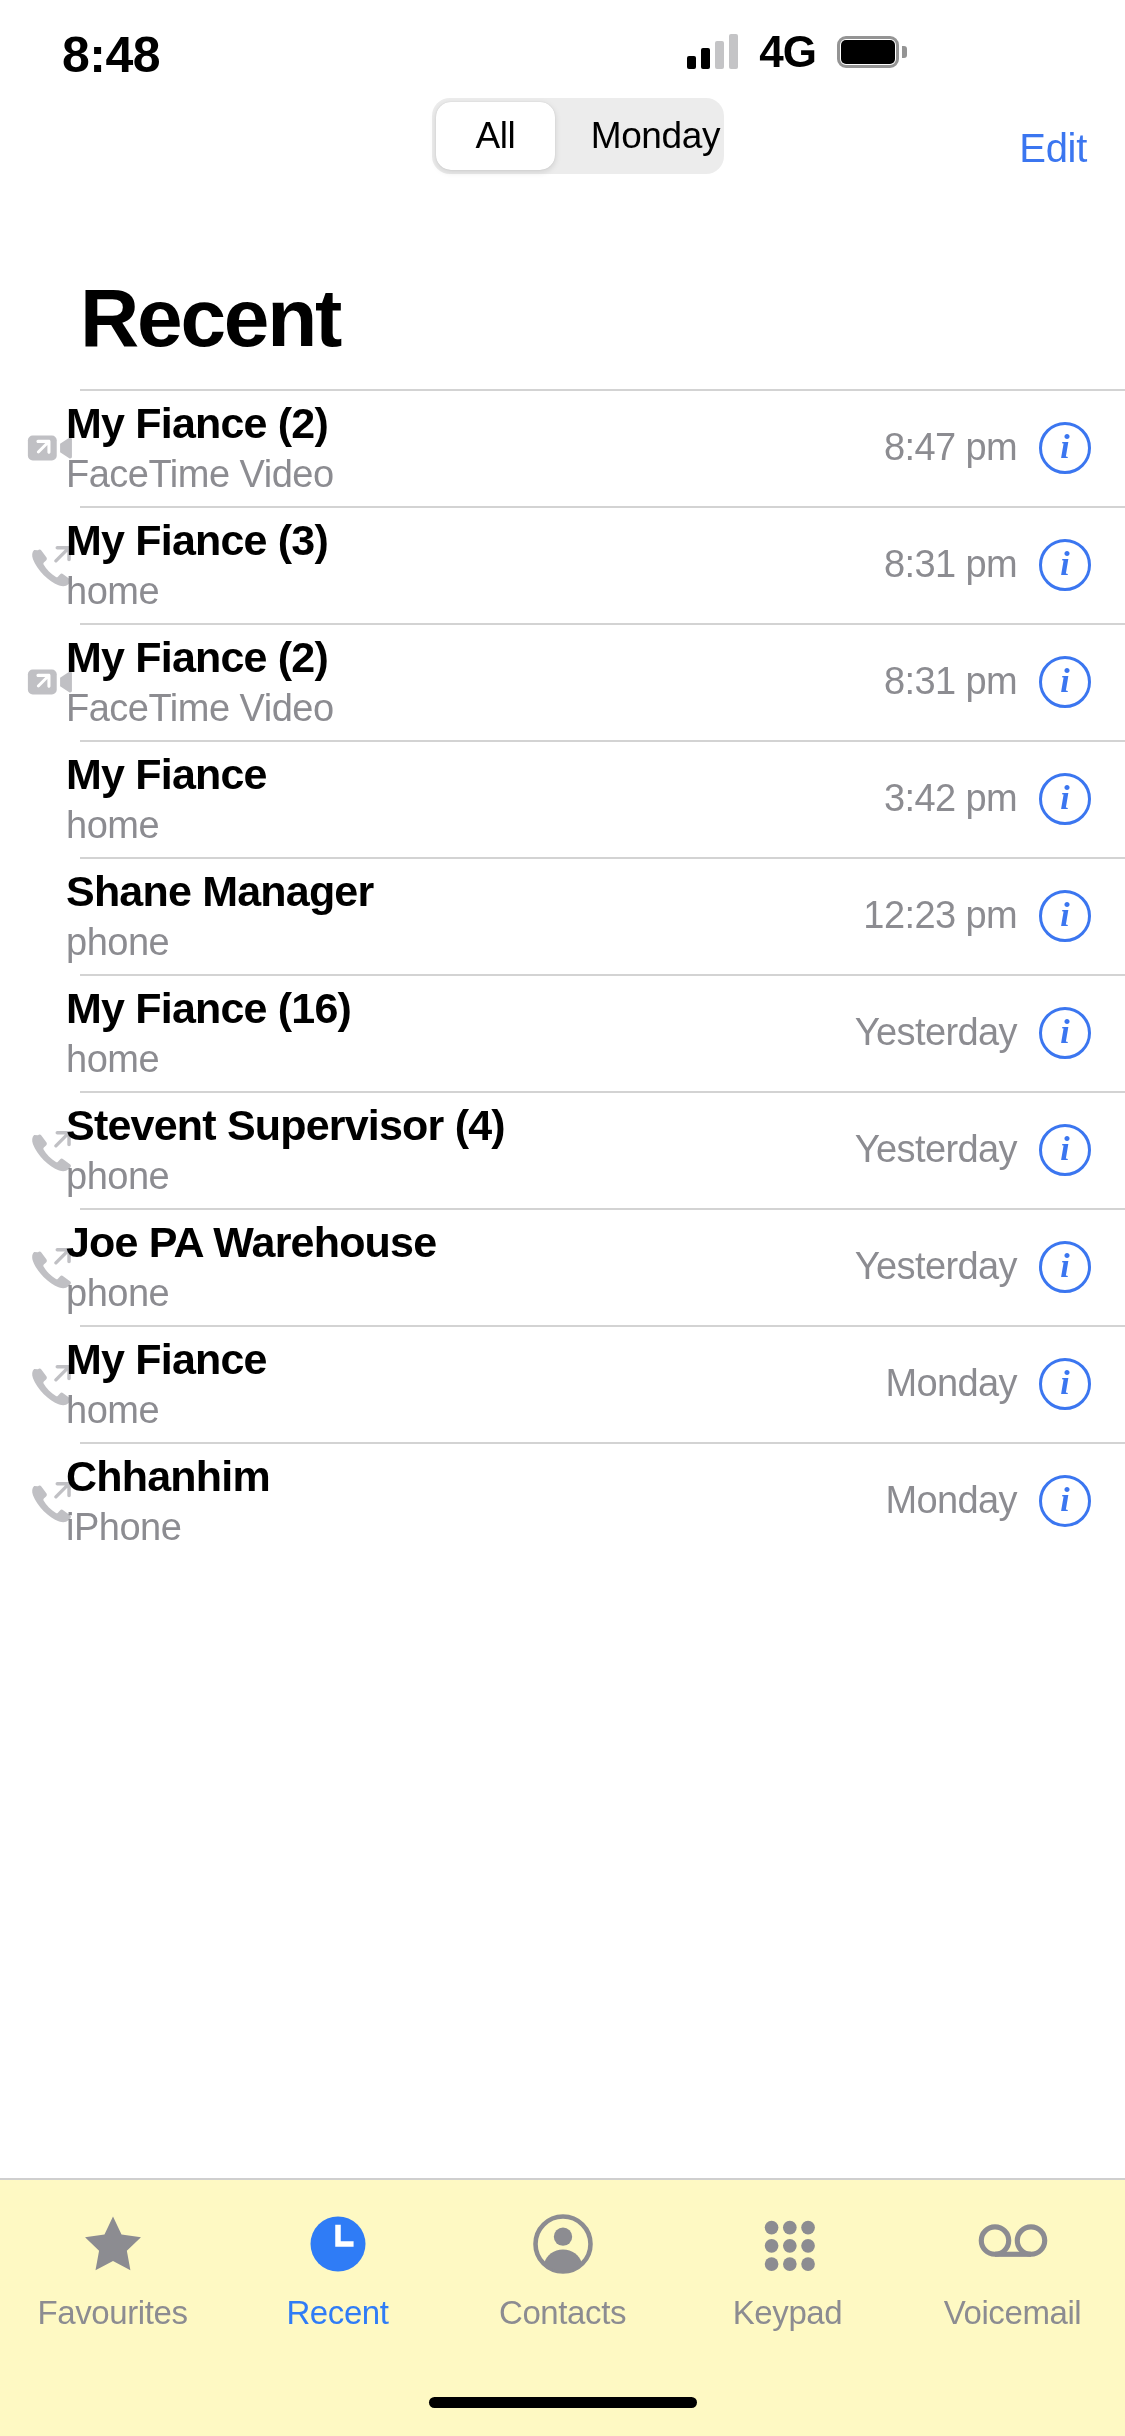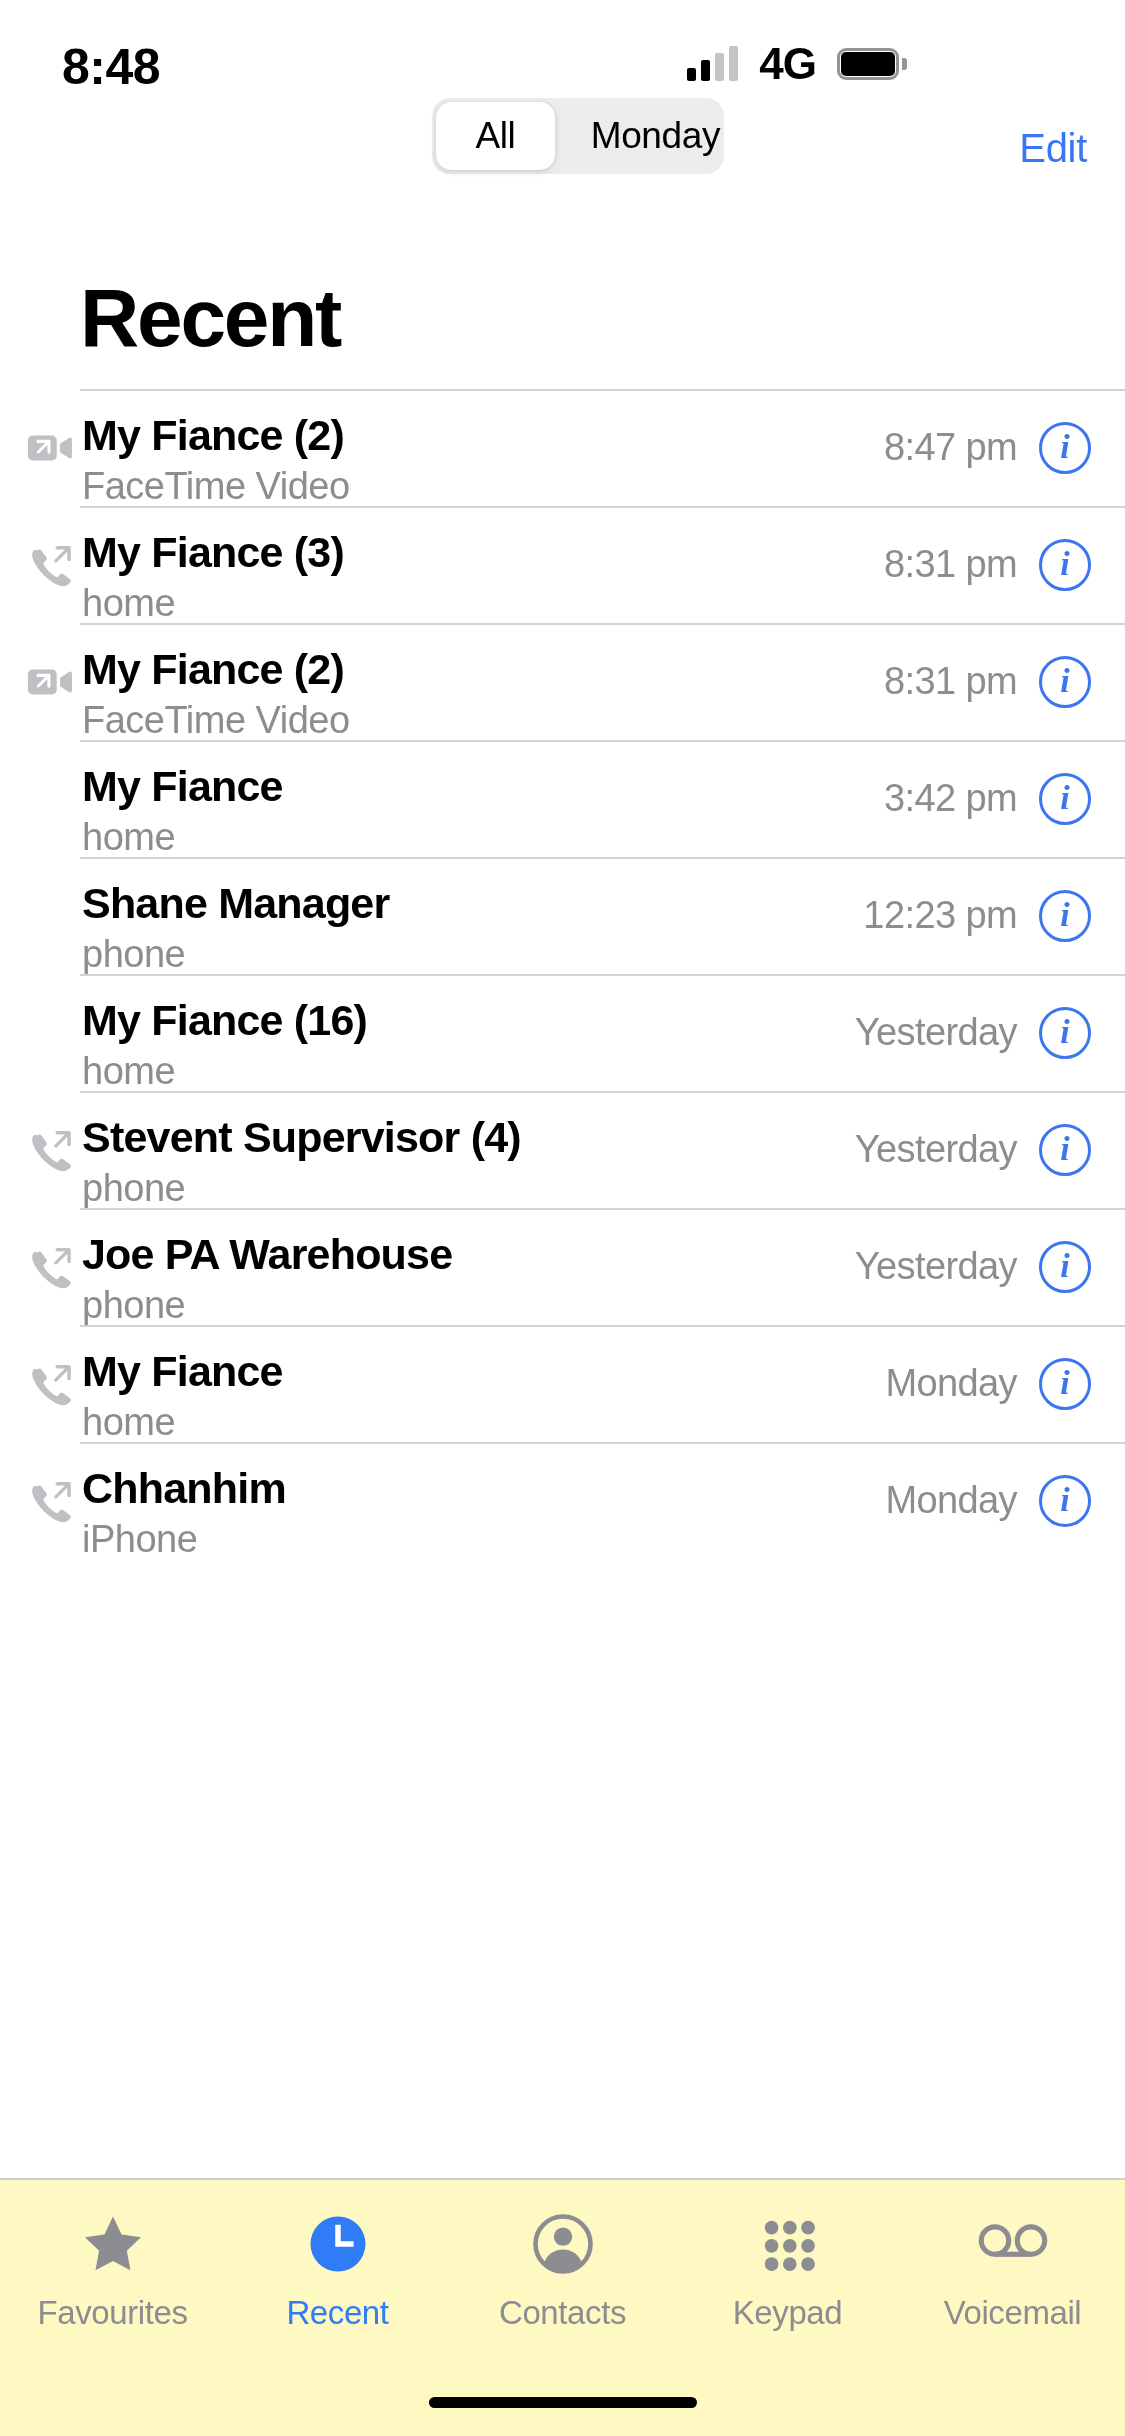--- a/index.html
+++ b/index.html
@@ -11,21 +11,21 @@
     overflow:hidden;
   }
   #phone {
     position:relative;
     width:1125px; height:2436px;
     background:#ffffff;
   }
 
   
   .statusbar {
-    position:absolute; top:16px; left:0;
+    position:absolute; top:4px; left:0;
     width:953px; height:100px;
   }
   .status-time {
     position:absolute; left:62px; top:22px;
     font-size:50px; font-weight:bold; color:#000;
     letter-spacing:-0.5px;
   }
   .status-right {
     position:absolute; right:54px; top:24px;
     display:flex; align-items:center; gap:21px; height:48px;
@@ -99,23 +99,22 @@
     height:2px; background:#d3d3d3;
   }
   .row:first-child .sep { left:80px; }
   .row-icon {
     position:absolute; left:24px; top:50%;
     transform:translateY(-50%);
     width:52px; height:52px;
     display:flex; align-items:center; justify-content:center;
   }
   .row-text {
-    position:absolute; left:82px; top:50%;
+    position:absolute; left:66px; top:50%;
     transform:translateY(-50%);
-    margin-top:12px;
   }
   .row-name {
     font-size:43px; font-weight:bold; color:#000;
     letter-spacing:-0.8px; line-height:1.16;
     white-space:nowrap;
   }
   .row-sub {
     font-size:38px; color:#8c8c91;
     letter-spacing:-0.5px; line-height:1.18;
     margin-top:4px; white-space:nowrap;

